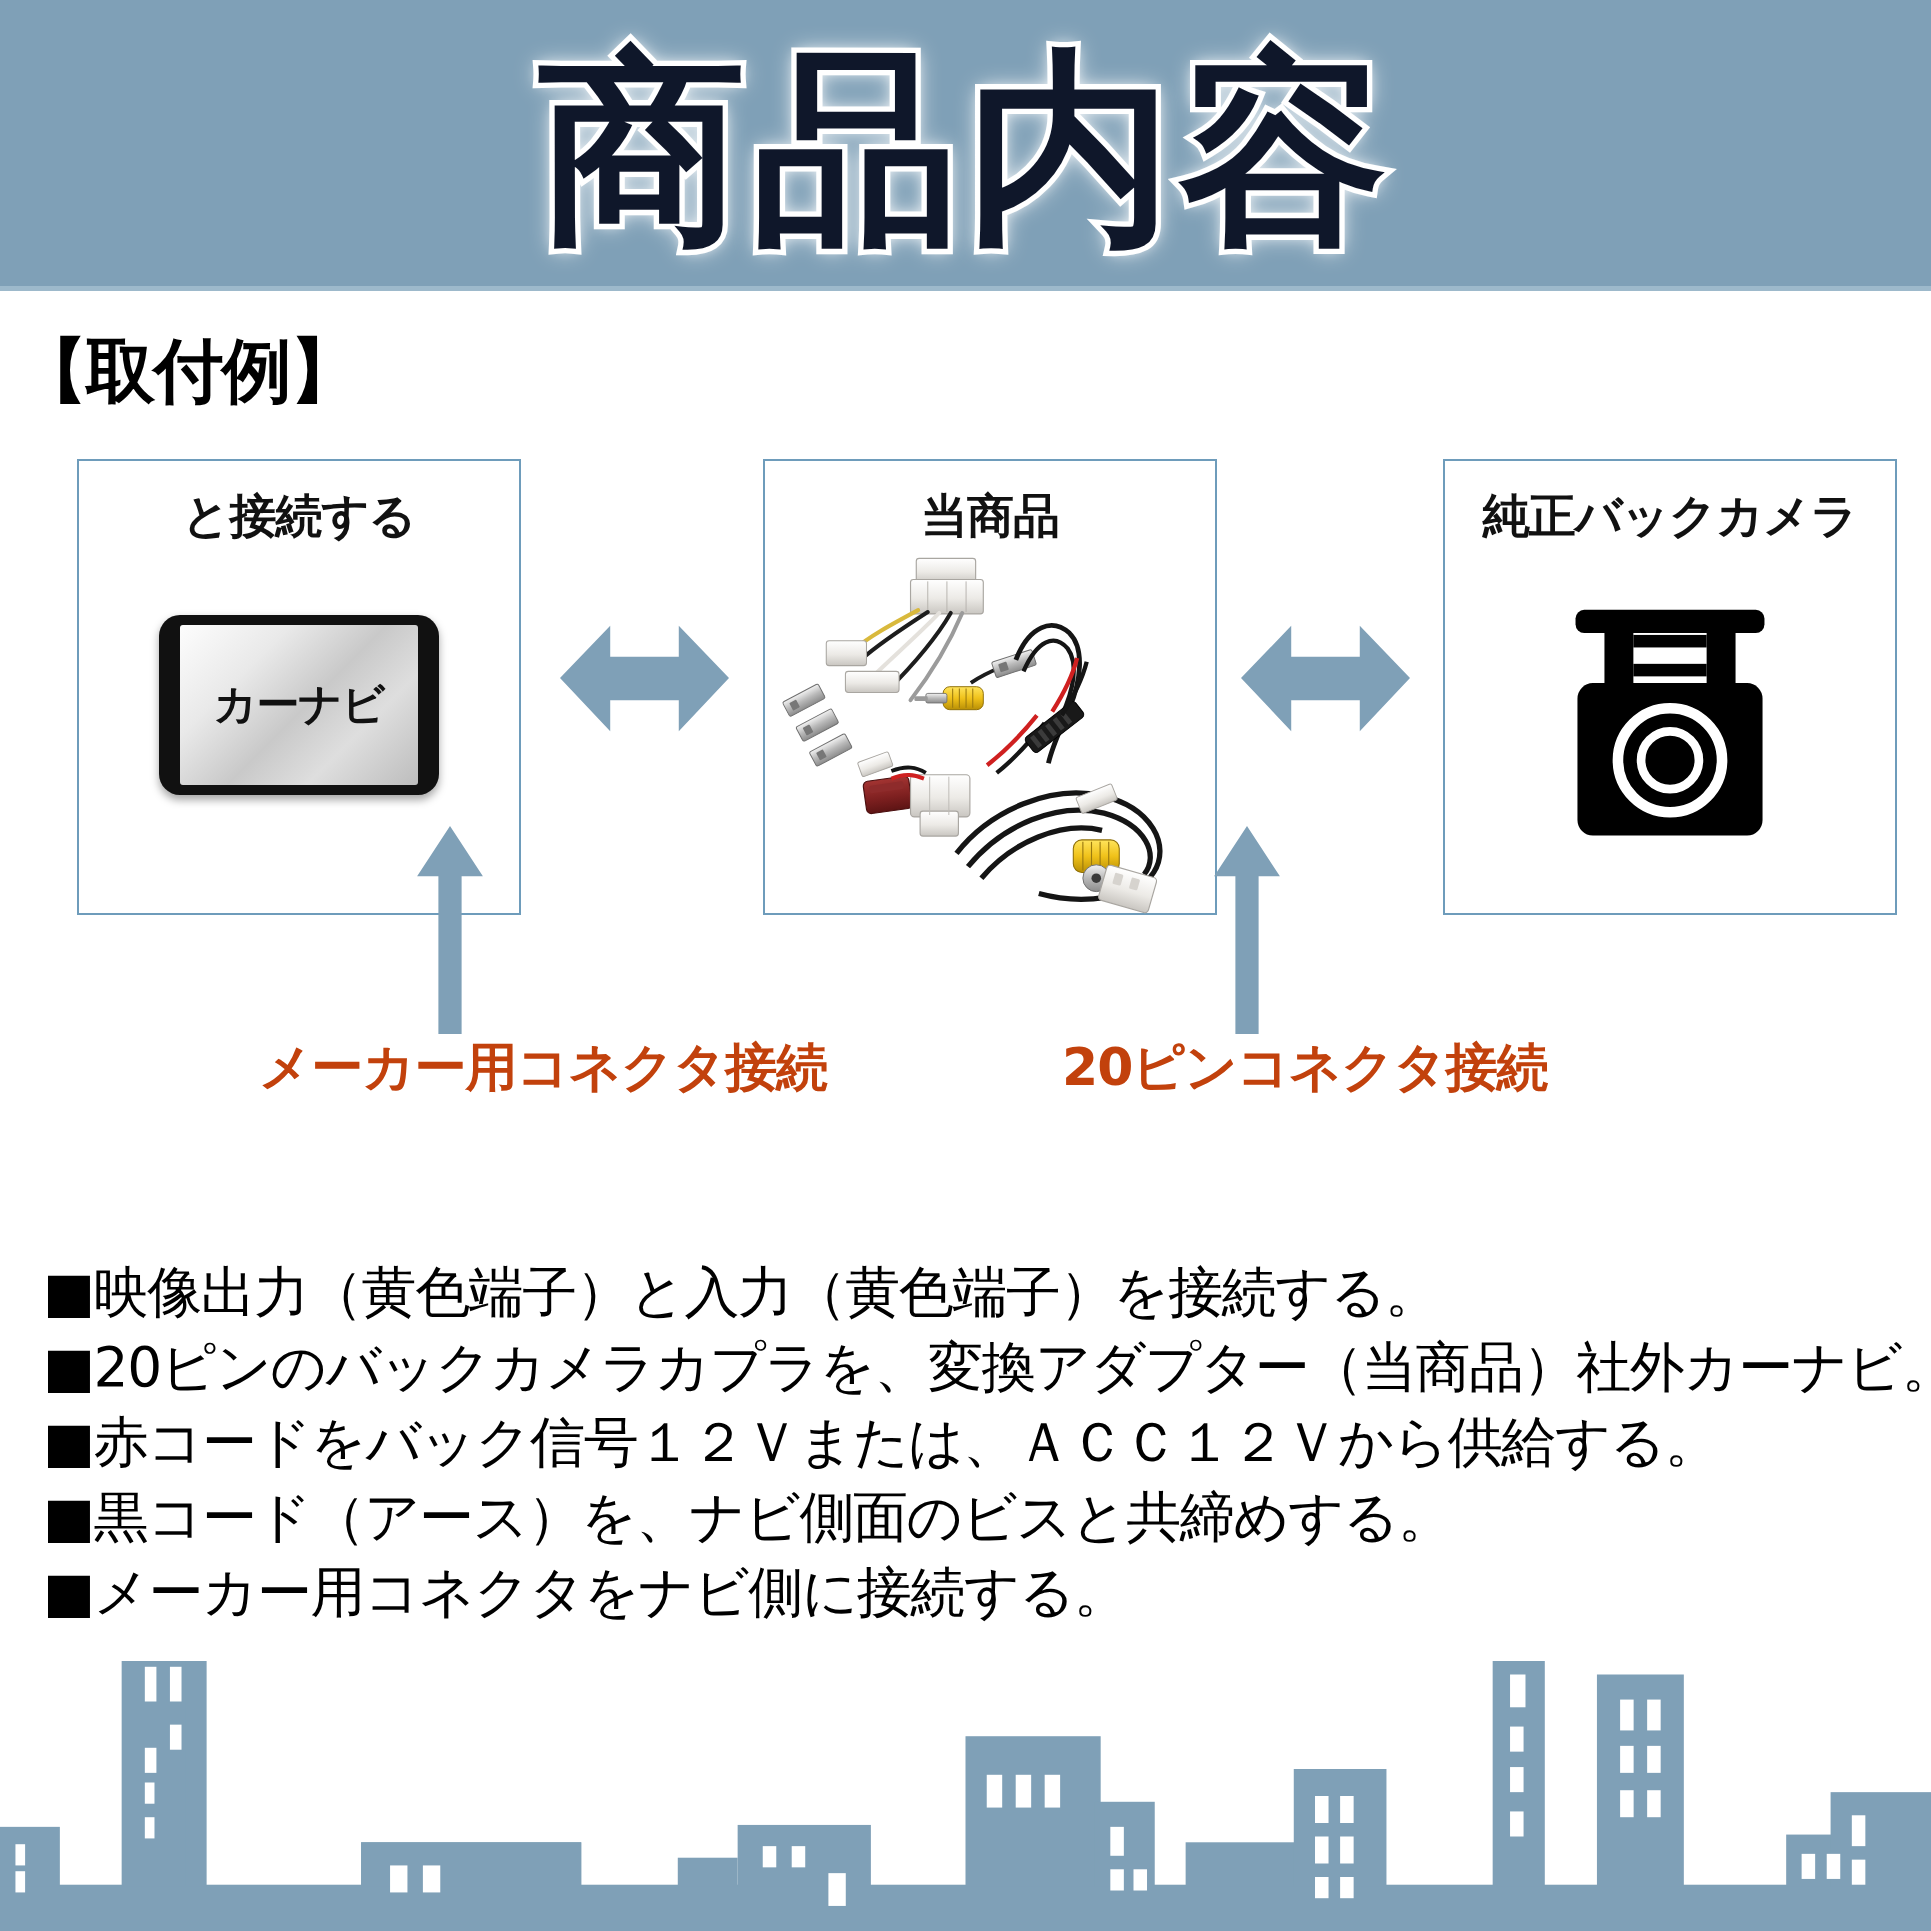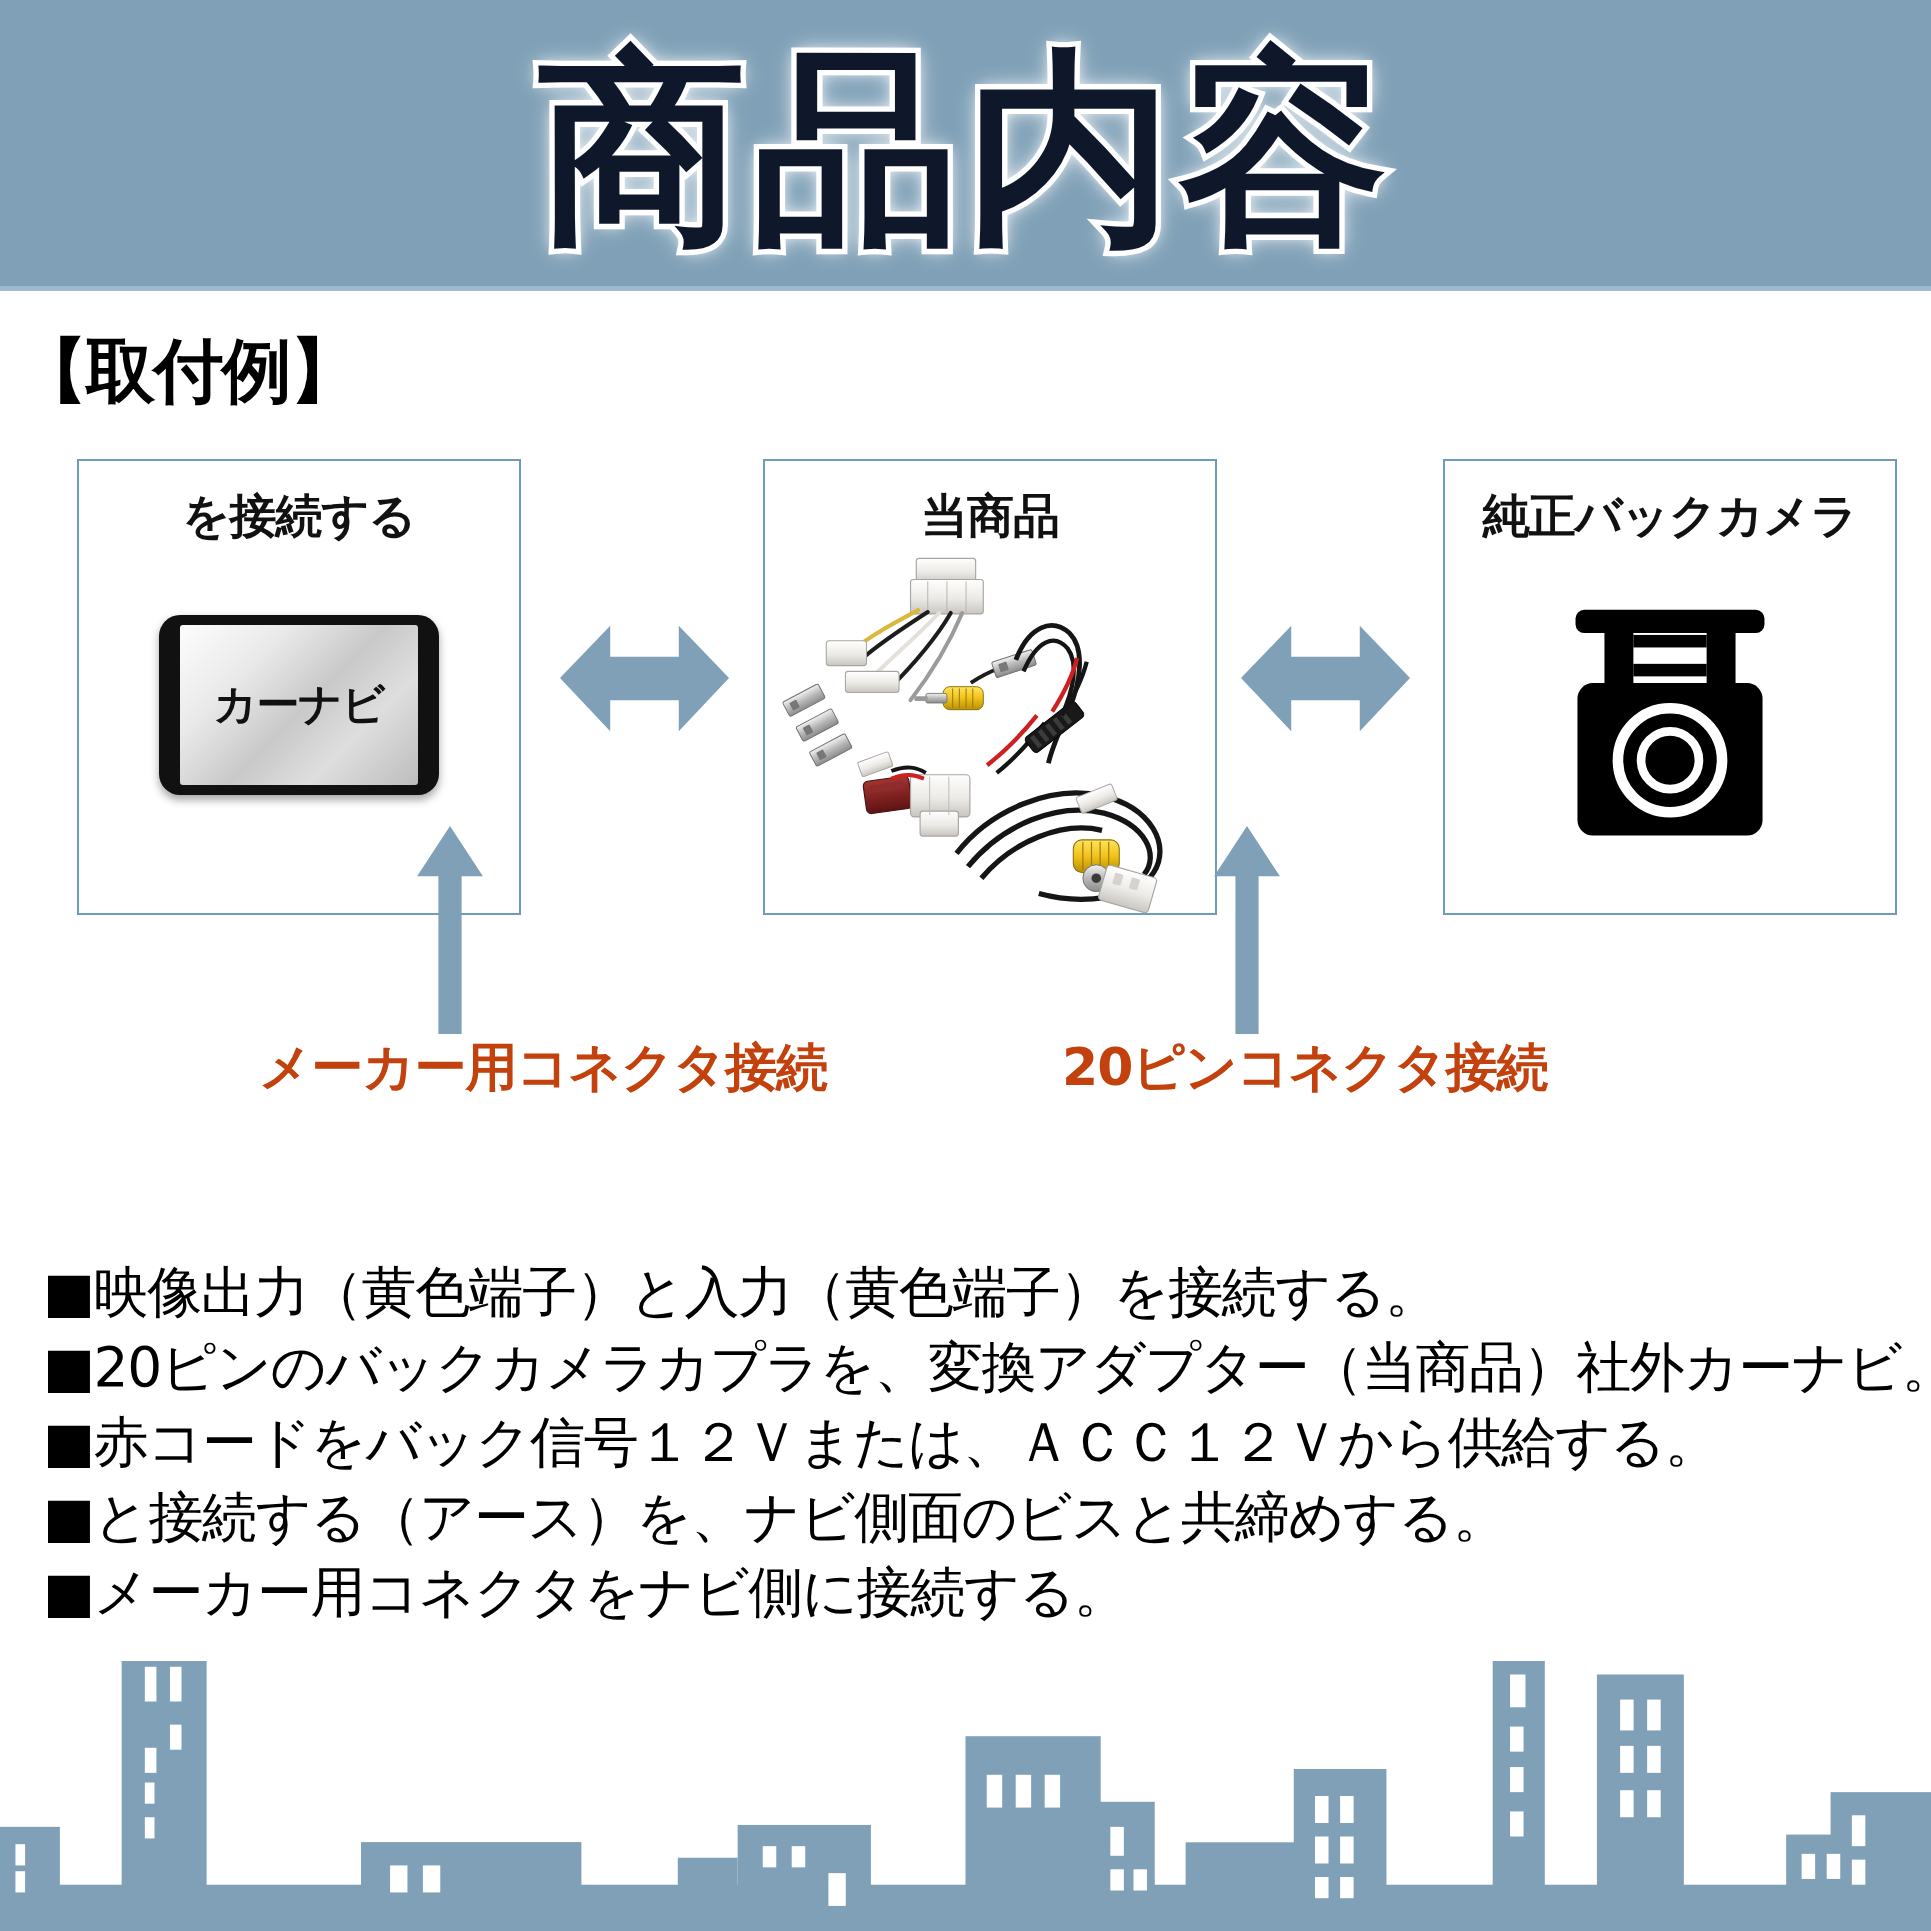--- a/index.html
+++ b/index.html
@@ -94,21 +94,21 @@
 <body>
 
 <div class="header">
   <div class="header-title">商品内容</div>
 </div>
 <div class="header-rule"></div>
 
 <div class="section-title">【取付例】</div>
 
 <div class="dbox" id="box-nav">
-  <div class="dbox-label">を接続する</div>
+  <div class="dbox-label">と接続する</div>
   <div class="nav-device">
     <div class="nav-screen">
       <div class="nav-screen-label">カーナビ</div>
     </div>
   </div>
 </div>
 
 <div class="dbox" id="box-product">
   <div class="dbox-label">当商品</div>
   <svg class="harness" viewBox="0 0 470 392">
@@ -283,21 +283,21 @@
   <polygon points="36,0 70,52 48,52 48,215 24,215 24,52 2,52" fill="#7fa0b7"></polygon>
 </svg>
 
 <div class="arrow-label" id="label-maker">メーカー用コネクタ接続</div>
 <div class="arrow-label" id="label-20pin">20ピンコネクタ接続</div>
 
 <div class="notes">
   <div class="note-line">■映像出力（黄色端子）と入力（黄色端子）を接続する。</div>
   <div class="note-line">■20ピンのバックカメラカプラを、変換アダプター（当商品）社外カーナビ。</div>
   <div class="note-line">■赤コードをバック信号１２Ｖまたは、ＡＣＣ１２Ｖから供給する。</div>
-  <div class="note-line">■と接続する（アース）を、ナビ側面のビスと共締めする。</div>
+  <div class="note-line">■黒コード（アース）を、ナビ側面のビスと共締めする。</div>
   <div class="note-line">■メーカー用コネクタをナビ側に接続する。</div>
 </div>
 
 <svg class="skyline" viewBox="0 0 2000 280" preserveAspectRatio="none">
   <g fill="#7fa0b7">
     <rect x="0" y="180" width="70" height="100"></rect>
     <rect x="56" y="118" width="18" height="162"></rect>
     <rect x="128" y="0" width="110" height="280"></rect>
     <rect x="230" y="160" width="62" height="120"></rect>
     <rect x="374" y="228" width="218" height="52"></rect>

